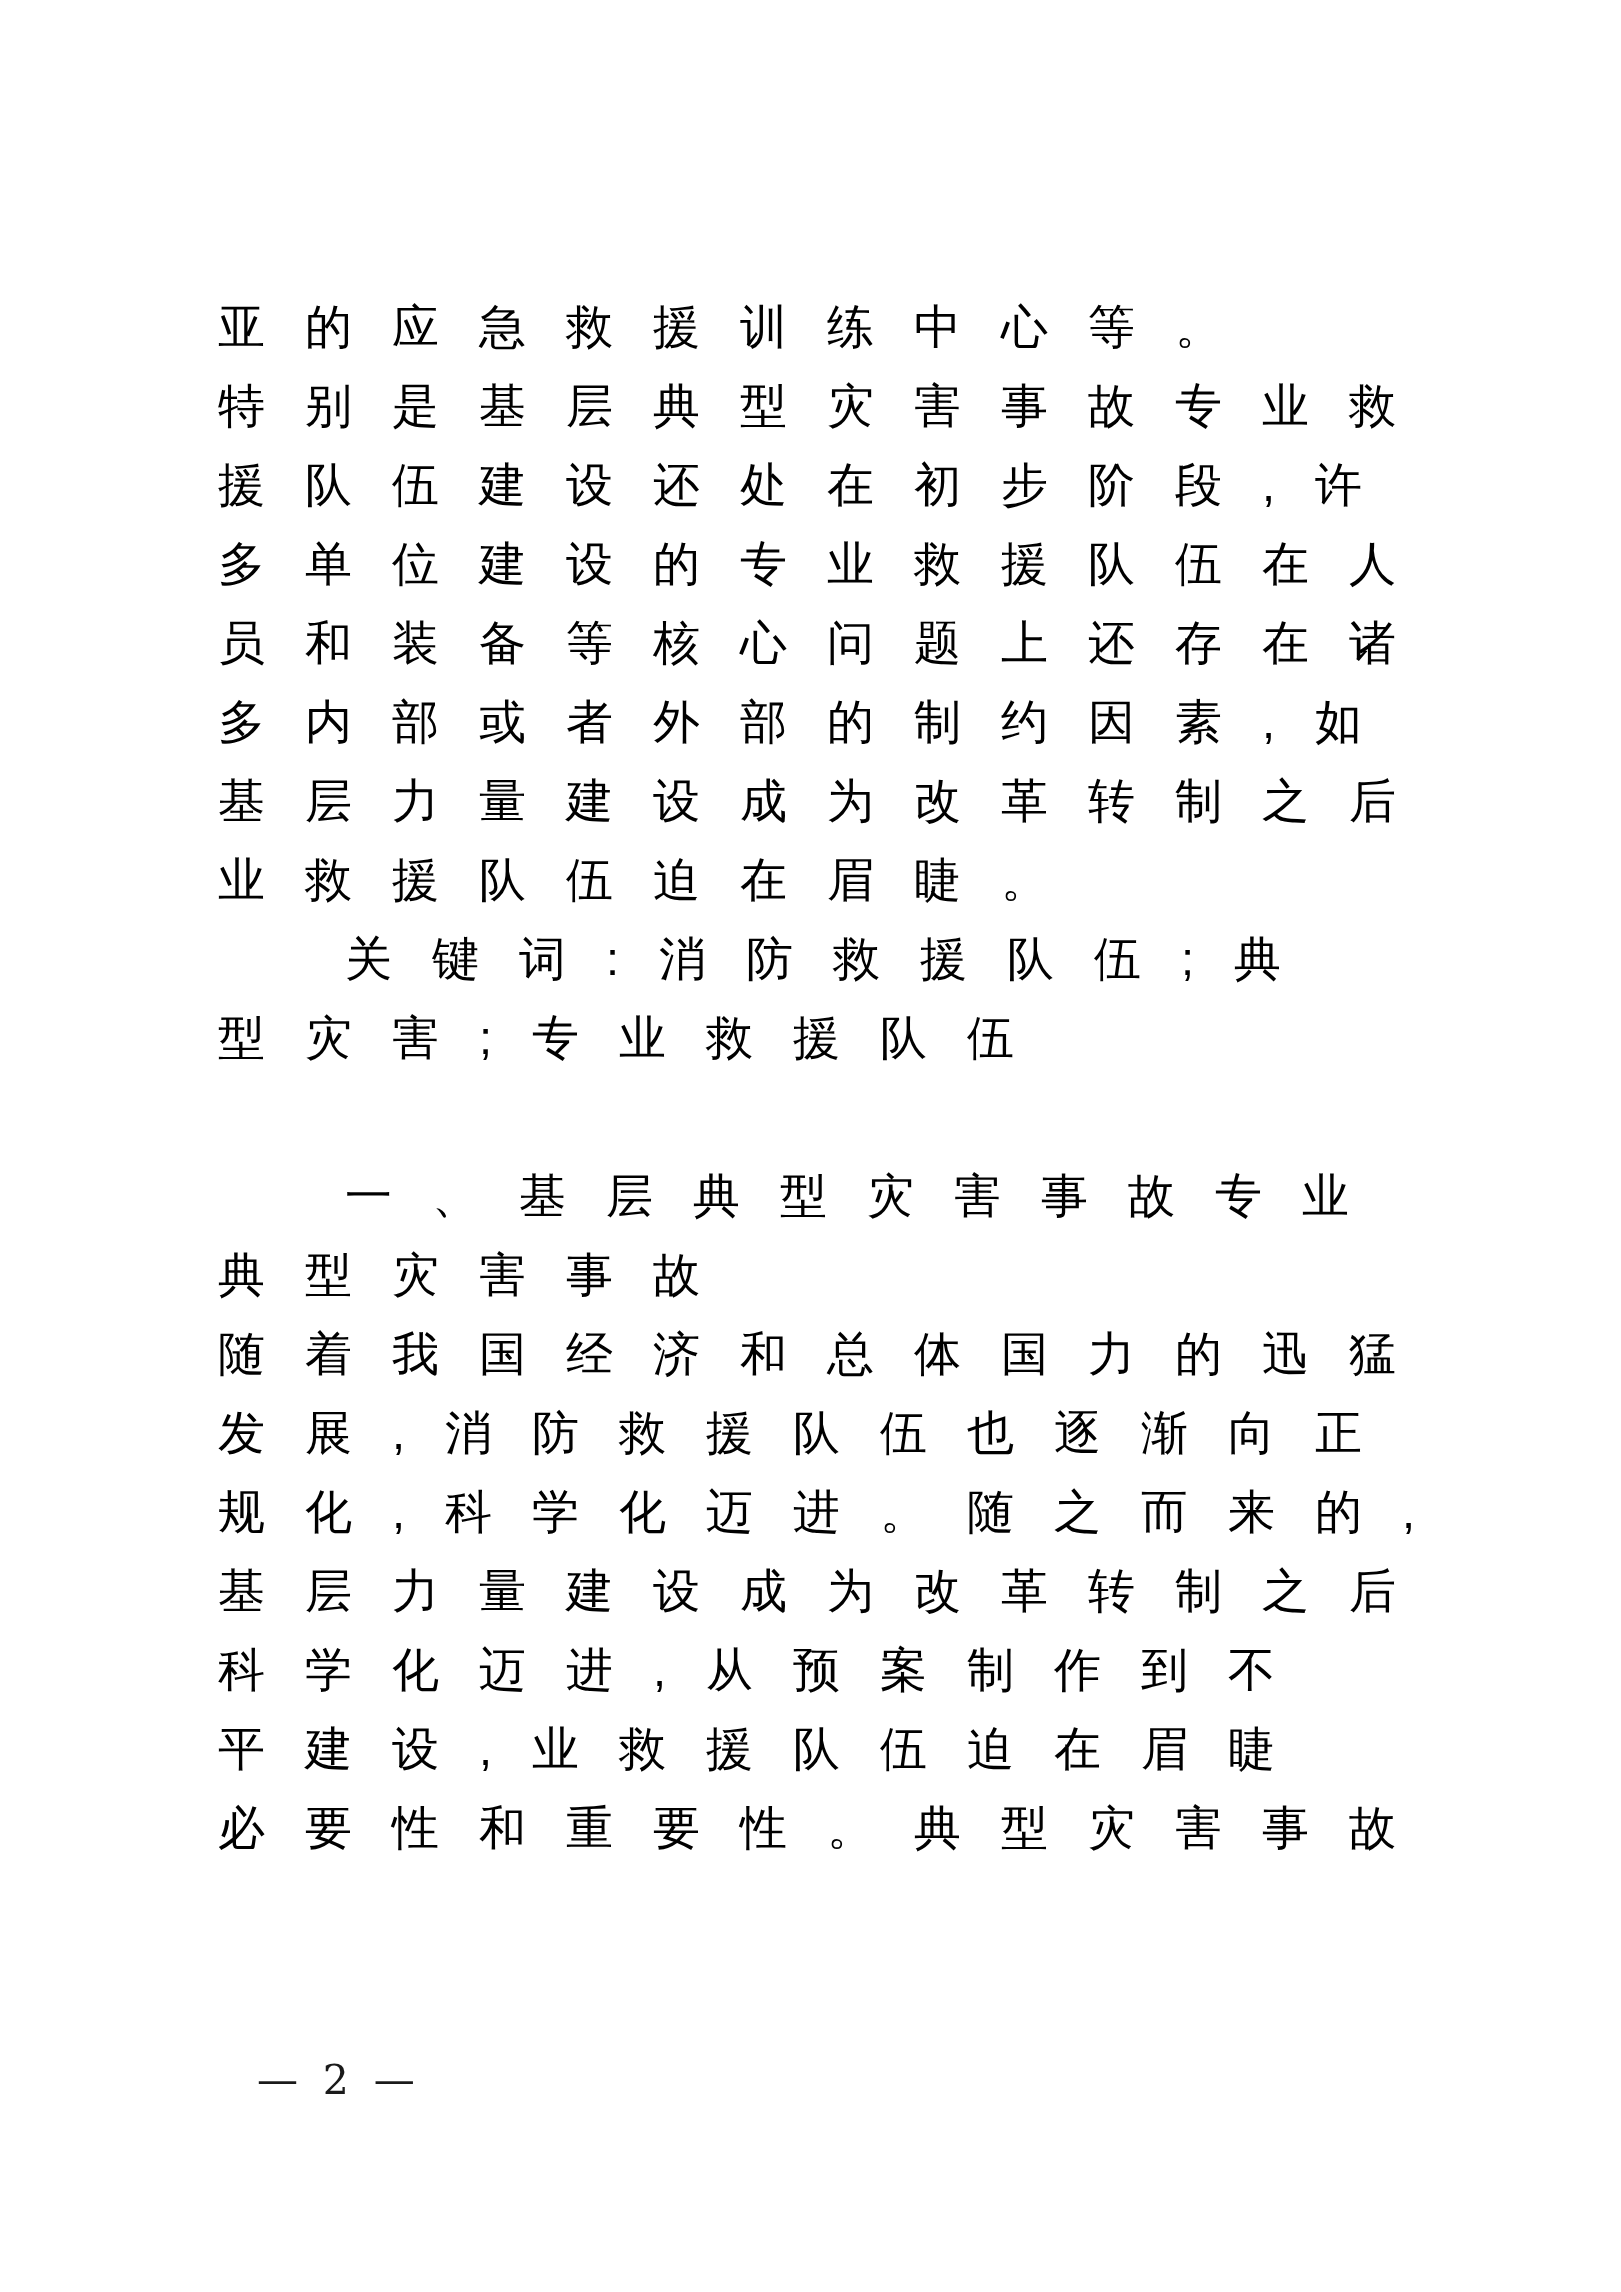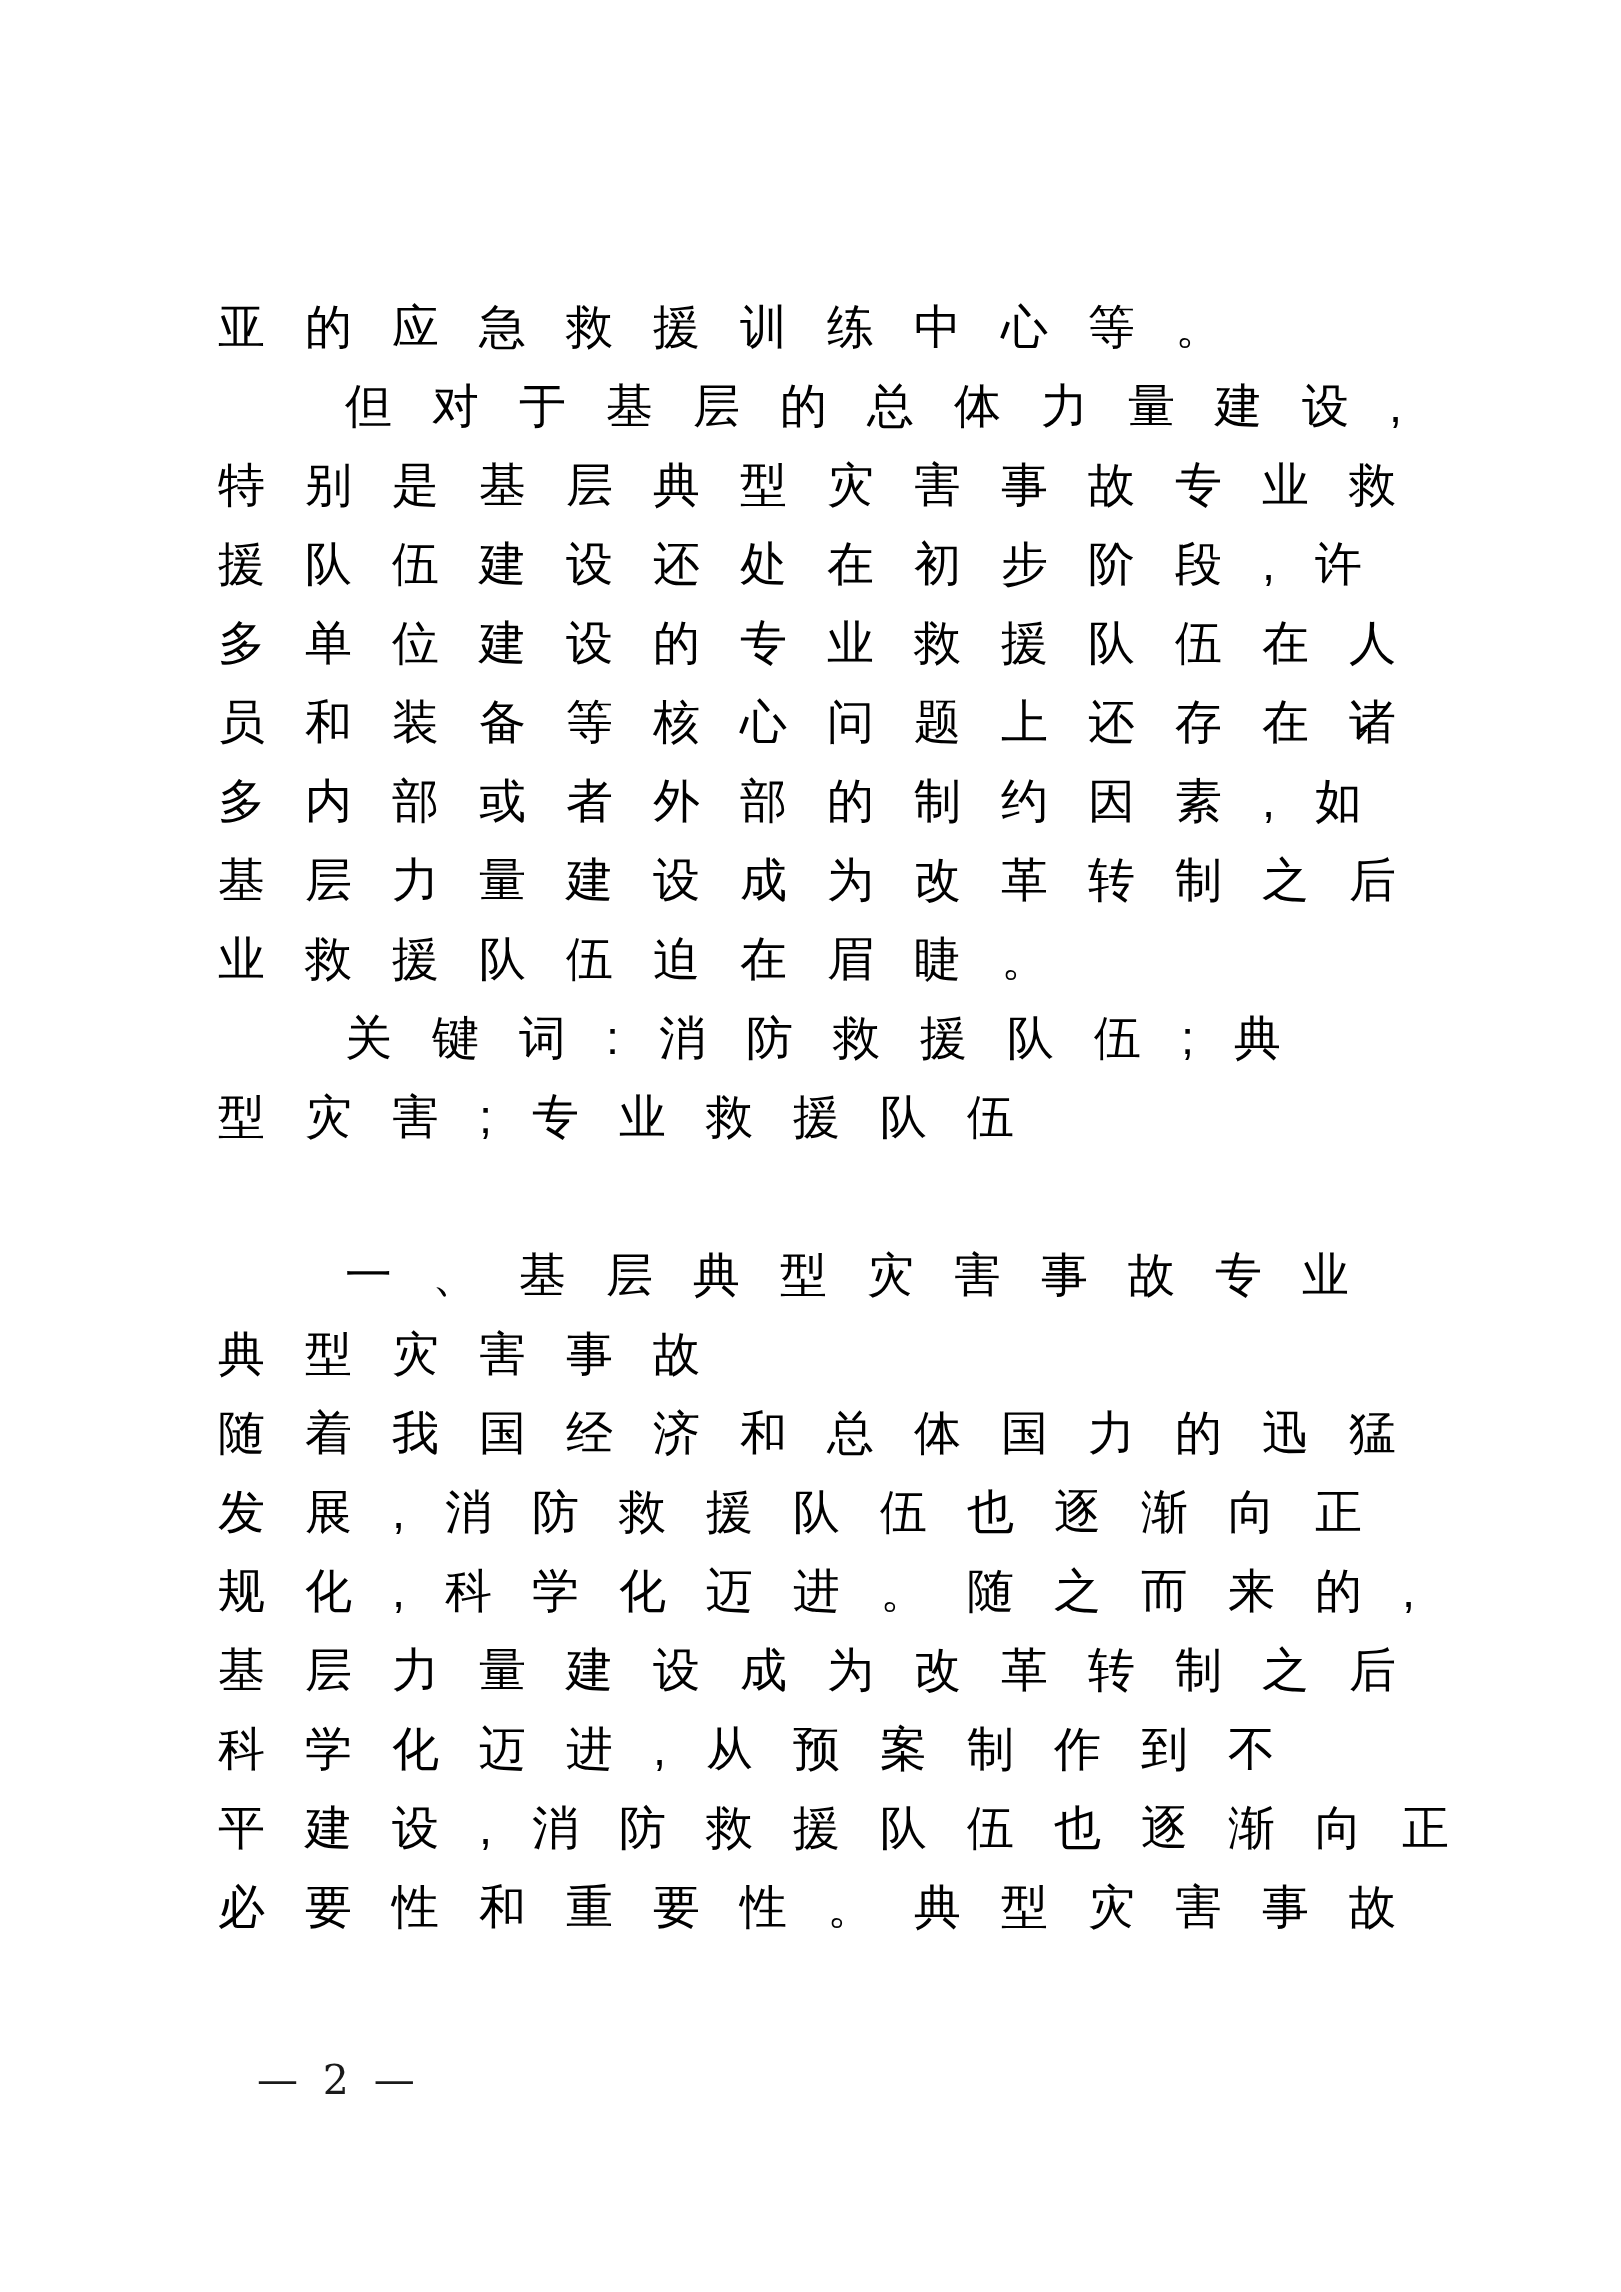--- a/index.html
+++ b/index.html
@@ -52,38 +52,37 @@
     white-space: pre;
   }
 </style>
 </head>
 <body>
 
 <div class="page">
 
   <div class="textcol">
     <div class="line">亚的应急救援训练中心等。</div>
-    <div class="line indent">但对于基层的总体力量建设,</div>
     <div class="line">特别是基层典型灾害事故专业救</div>
     <div class="line">援队伍建设还处在初步阶段,许</div>
     <div class="line">多单位建设的专业救援队伍在人</div>
     <div class="line">员和装备等核心问题上还存在诸</div>
     <div class="line">多内部或者外部的制约因素,如</div>
     <div class="line">基层力量建设成为改革转制之后</div>
     <div class="line">业救援队伍迫在眉睫。</div>
     <div class="line indent">关键词:消防救援队伍;典</div>
     <div class="line">型灾害;专业救援队伍</div>
     <div class="spacer"></div>
     <div class="line indent">一、基层典型灾害事故专业</div>
     <div class="line">典型灾害事故</div>
     <div class="line">随着我国经济和总体国力的迅猛</div>
     <div class="line">发展,消防救援队伍也逐渐向正</div>
     <div class="line">规化,科学化迈进。随之而来的,</div>
     <div class="line">基层力量建设成为改革转制之后</div>
     <div class="line">科学化迈进,从预案制作到不</div>
-    <div class="line">平建设,消防救援队伍也逐渐向正</div>
+    <div class="line">平建设,业救援队伍迫在眉睫</div>
     <div class="line">必要性和重要性。典型灾害事故</div>
   </div>
 
   <div class="footer">— 2 —</div>
 
 </div>
 
 
 </body></html>

